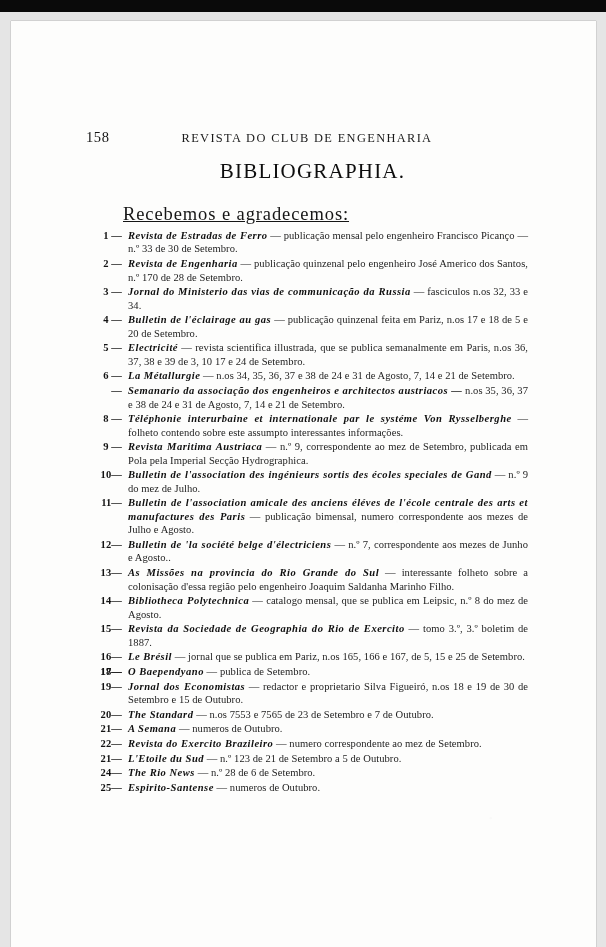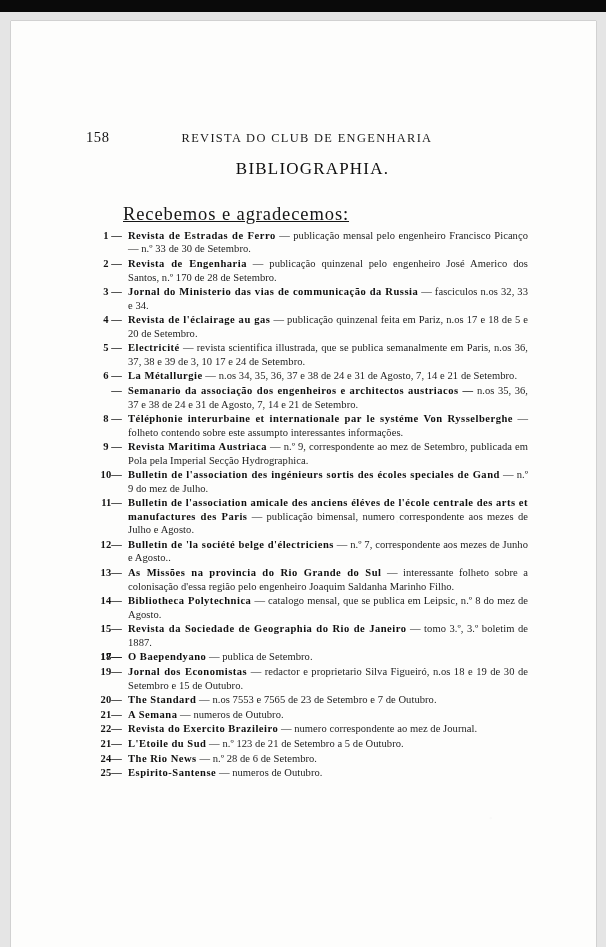--- a/index.html
+++ b/index.html
@@ -54,21 +54,21 @@
     font-size: 12.4px;
     letter-spacing: 1.35px;
     color: #1a1a1a;
     padding-left: 7px;
   }
   #bibliographia-heading {
     position: absolute;
     left: 0; right: 0;
     top: 138px;
     text-align: center;
-    font-size: 17px;
+    font-size: 21px;
     letter-spacing: 1.2px;
     color: #0d0d0d;
     padding-left: 18px;
     font-family: "Liberation Serif", "DejaVu Serif", serif;
   }
   #intro-line {
     position: absolute;
     left: 112px;
     top: 183px;
     font-size: 18.5px;
@@ -100,20 +100,21 @@
     text-align: right;
     font-weight: bold;
     font-size: 10.55px;
     letter-spacing: .1px;
     color: #121212;
   }
   .entry-title {
     font-weight: bold;
     letter-spacing: .5px;
     color: #0f0f0f;
+    font-style: italic;
   }
   .entry-desc {
     font-weight: normal;
     letter-spacing: .05px;
     color: #1d1d1d;
   }
   .entry-body { display: inline; }
   
   #scan-speckle {
     position: absolute;
@@ -138,38 +139,39 @@
     </div>
 
     <div id="bibliographia-heading">BIBLIOGRAPHIA.</div>
 
     <div id="intro-line">Recebemos e agradecemos:</div>
 
     <div id="entry-list">
         <div class="entry"><span class="entry-num">1 —</span><span class="entry-body"><span class="entry-title">Revista de Estradas de Ferro</span><span class="entry-desc"> — publicação mensal pelo engenheiro Francisco Picanço — n.º 33 de 30 de Setembro.</span></span></div>
         <div class="entry"><span class="entry-num">2 —</span><span class="entry-body"><span class="entry-title">Revista de Engenharia</span><span class="entry-desc"> — publicação quinzenal pelo engenheiro José Americo dos Santos, n.º 170 de 28 de Setembro.</span></span></div>
         <div class="entry"><span class="entry-num">3 —</span><span class="entry-body"><span class="entry-title">Jornal do Ministerio das vias de communicação da Russia</span><span class="entry-desc"> — fasciculos n.os 32, 33 e 34.</span></span></div>
-        <div class="entry"><span class="entry-num">4 —</span><span class="entry-body"><span class="entry-title">Revista de l'éclairage au gas</span><span class="entry-desc"> — publicação quinzenal feita em Pariz, n.os 17 e 18 de 5 e 20 de Setembro.</span></span></div>
+        <div class="entry"><span class="entry-num">4 —</span><span class="entry-body"><span class="entry-title">Bulletin de l'éclairage au gas</span><span class="entry-desc"> — publicação quinzenal feita em Pariz, n.os 17 e 18 de 5 e 20 de Setembro.</span></span></div>
         <div class="entry"><span class="entry-num">5 —</span><span class="entry-body"><span class="entry-title">Electricité</span><span class="entry-desc"> — revista scientifica illustrada, que se publica semanalmente em Paris, n.os 36, 37, 38 e 39 de 3, 10 17 e 24 de Setembro.</span></span></div>
         <div class="entry"><span class="entry-num">6 —</span><span class="entry-body"><span class="entry-title">La Métallurgie</span><span class="entry-desc"> — n.os 34, 35, 36, 37 e 38 de 24 e 31 de Agosto, 7, 14 e 21 de Setembro.</span></span></div>
         <div class="entry"><span class="entry-num">—</span><span class="entry-body"><span class="entry-title">Semanario da associação dos engenheiros e architectos austriacos —</span><span class="entry-desc"> n.os 35, 36, 37 e 38 de 24 e 31 de Agosto, 7, 14 e 21 de Setembro.</span></span></div>
         <div class="entry"><span class="entry-num">8 —</span><span class="entry-body"><span class="entry-title">Téléphonie interurbaine et internationale par le systéme Von Rysselberghe</span><span class="entry-desc"> — folheto contendo sobre este assumpto interessantes informações.</span></span></div>
         <div class="entry"><span class="entry-num">9 —</span><span class="entry-body"><span class="entry-title">Revista Maritima Austriaca</span><span class="entry-desc"> — n.º 9, correspondente ao mez de Setembro, publicada em Pola pela Imperial Secção Hydrographica.</span></span></div>
         <div class="entry"><span class="entry-num">10—</span><span class="entry-body"><span class="entry-title">Bulletin de l'association des ingénieurs sortis des écoles speciales de Gand</span><span class="entry-desc"> — n.º 9 do mez de Julho.</span></span></div>
         <div class="entry"><span class="entry-num">11—</span><span class="entry-body"><span class="entry-title">Bulletin de l'association amicale des anciens éléves de l'école centrale des arts et manufactures des Paris</span><span class="entry-desc"> — publicação bimensal, numero correspondente aos mezes de Julho e Agosto.</span></span></div>
         <div class="entry"><span class="entry-num">12—</span><span class="entry-body"><span class="entry-title">Bulletin de 'la société belge d'électriciens</span><span class="entry-desc"> — n.º 7, correspondente aos mezes de Junho e Agosto..</span></span></div>
         <div class="entry"><span class="entry-num">13—</span><span class="entry-body"><span class="entry-title">As Missões na provincia do Rio Grande do Sul</span><span class="entry-desc"> — interessante folheto sobre a colonisação d'essa região pelo engenheiro Joaquim Saldanha Marinho Filho.</span></span></div>
         <div class="entry"><span class="entry-num">14—</span><span class="entry-body"><span class="entry-title">Bibliotheca Polytechnica</span><span class="entry-desc"> — catalogo mensal, que se publica em Leipsic, n.º 8 do mez de Agosto.</span></span></div>
-        <div class="entry"><span class="entry-num">15—</span><span class="entry-body"><span class="entry-title">Revista da Sociedade de Geographia do Rio de Janeiro</span><span class="entry-desc"> — tomo 3.º, 3.º boletim de 1887.</span></span></div>
+        <div class="entry"><span class="entry-num">15—</span><span class="entry-body"><span class="entry-title">Revista da Sociedade de Geographia do Rio de Exercito</span><span class="entry-desc"> — tomo 3.º, 3.º boletim de 1887.</span></span></div>
+        <div class="entry"><span class="entry-num">16—</span><span class="entry-body"><span class="entry-title">Le Brésil</span><span class="entry-desc"> — jornal que se publica em Pariz, n.os 165, 166 e 167, de 5, 15 e 25 de Setembro.</span></span></div>
         <div class="entry"><span class="entry-num">17—</span></div>
         <div class="entry"><span class="entry-num">18—</span><span class="entry-body"><span class="entry-title">O Baependyano</span><span class="entry-desc"> — publica de Setembro.</span></span></div>
         <div class="entry"><span class="entry-num">19—</span><span class="entry-body"><span class="entry-title">Jornal dos Economistas</span><span class="entry-desc"> — redactor e proprietario Silva Figueiró, n.os 18 e 19 de 30 de Setembro e 15 de Outubro.</span></span></div>
         <div class="entry"><span class="entry-num">20—</span><span class="entry-body"><span class="entry-title">The Standard</span><span class="entry-desc"> — n.os 7553 e 7565 de 23 de Setembro e 7 de Outubro.</span></span></div>
         <div class="entry"><span class="entry-num">21—</span><span class="entry-body"><span class="entry-title">A Semana</span><span class="entry-desc"> — numeros de Outubro.</span></span></div>
-        <div class="entry"><span class="entry-num">22—</span><span class="entry-body"><span class="entry-title">Revista do Exercito Brazileiro</span><span class="entry-desc"> — numero correspondente ao mez de Journal.</span></span></div>
+        <div class="entry"><span class="entry-num">22—</span><span class="entry-body"><span class="entry-title">Revista do Exercito Brazileiro</span><span class="entry-desc"> — numero correspondente ao mez de Setembro.</span></span></div>
         <div class="entry"><span class="entry-num">21—</span><span class="entry-body"><span class="entry-title">L'Etoile du Sud</span><span class="entry-desc"> — n.º 123 de 21 de Setembro a 5 de Outubro.</span></span></div>
         <div class="entry"><span class="entry-num">24—</span><span class="entry-body"><span class="entry-title">The Rio News</span><span class="entry-desc"> — n.º 28 de 6 de Setembro.</span></span></div>
         <div class="entry"><span class="entry-num">25—</span><span class="entry-body"><span class="entry-title">Espirito-Santense</span><span class="entry-desc"> — numeros de Outubro.</span></span></div>
       </div>
 
     <div id="scan-speckle"></div>
   </div>
 </div>
 
 </body></html>

